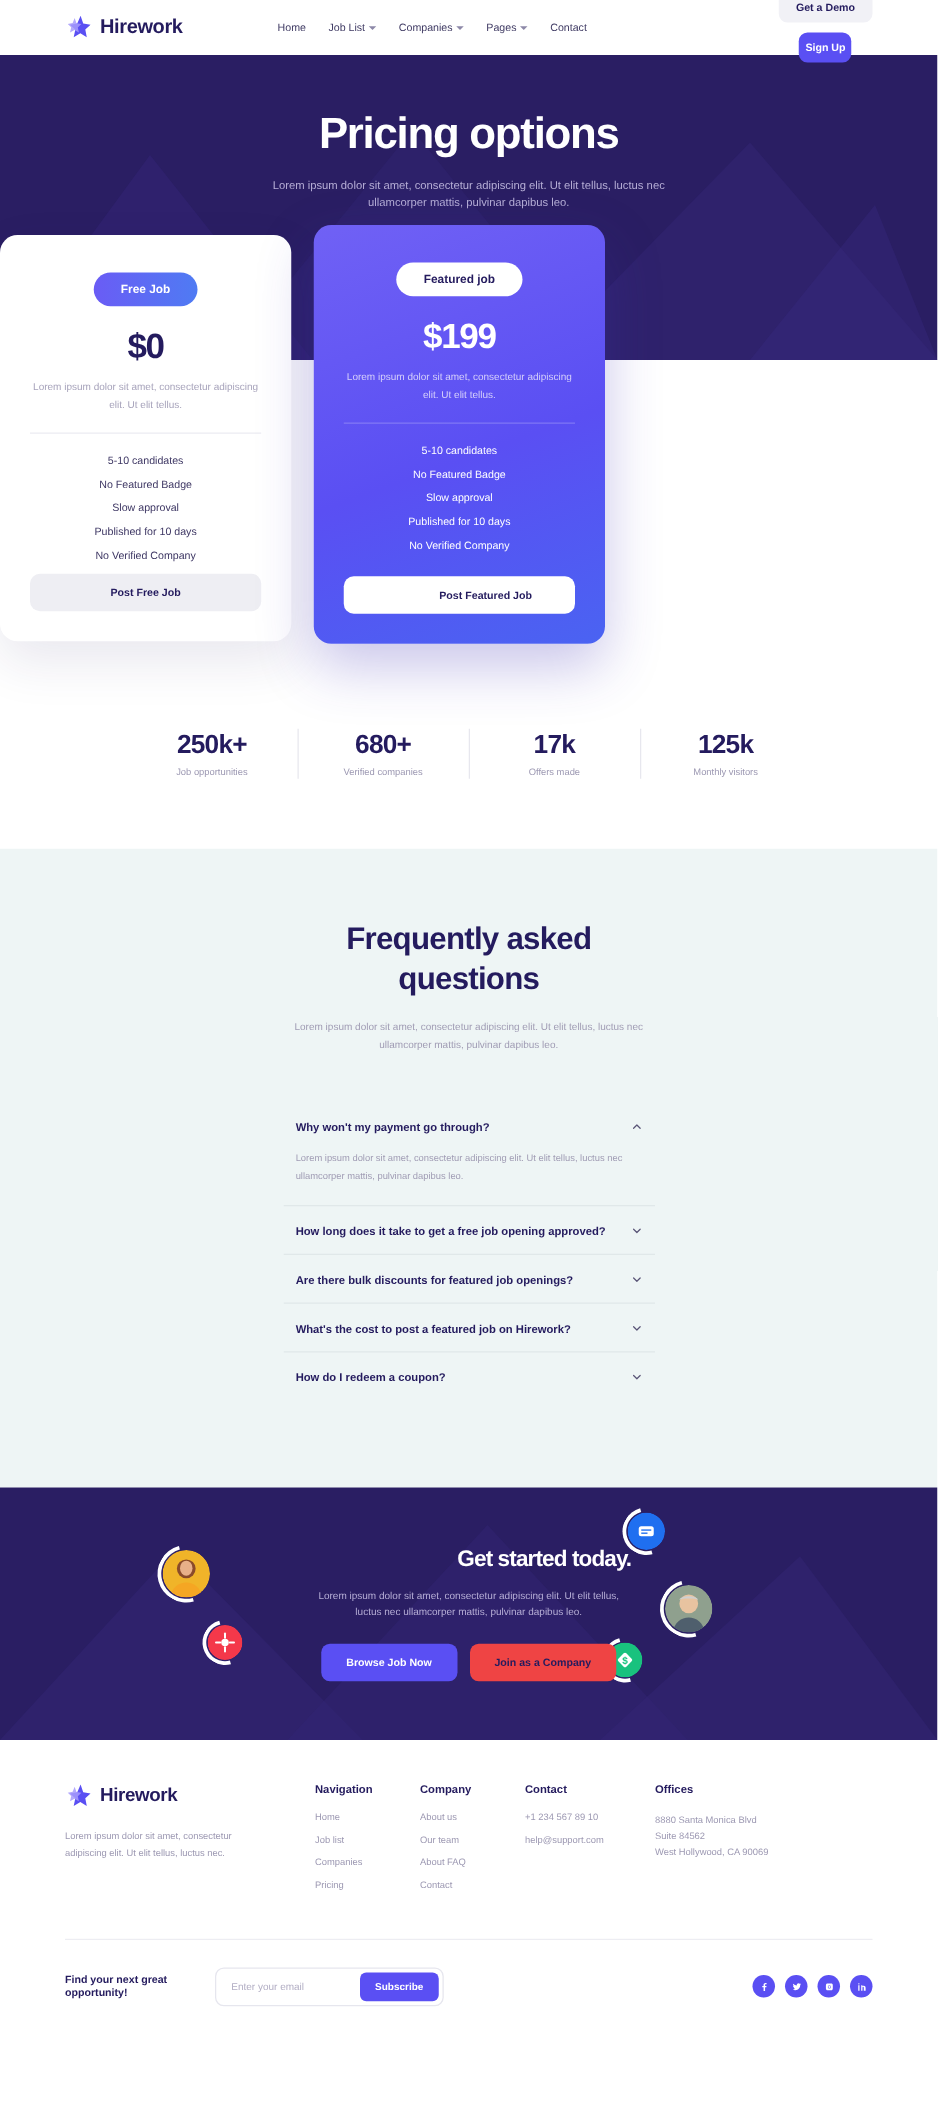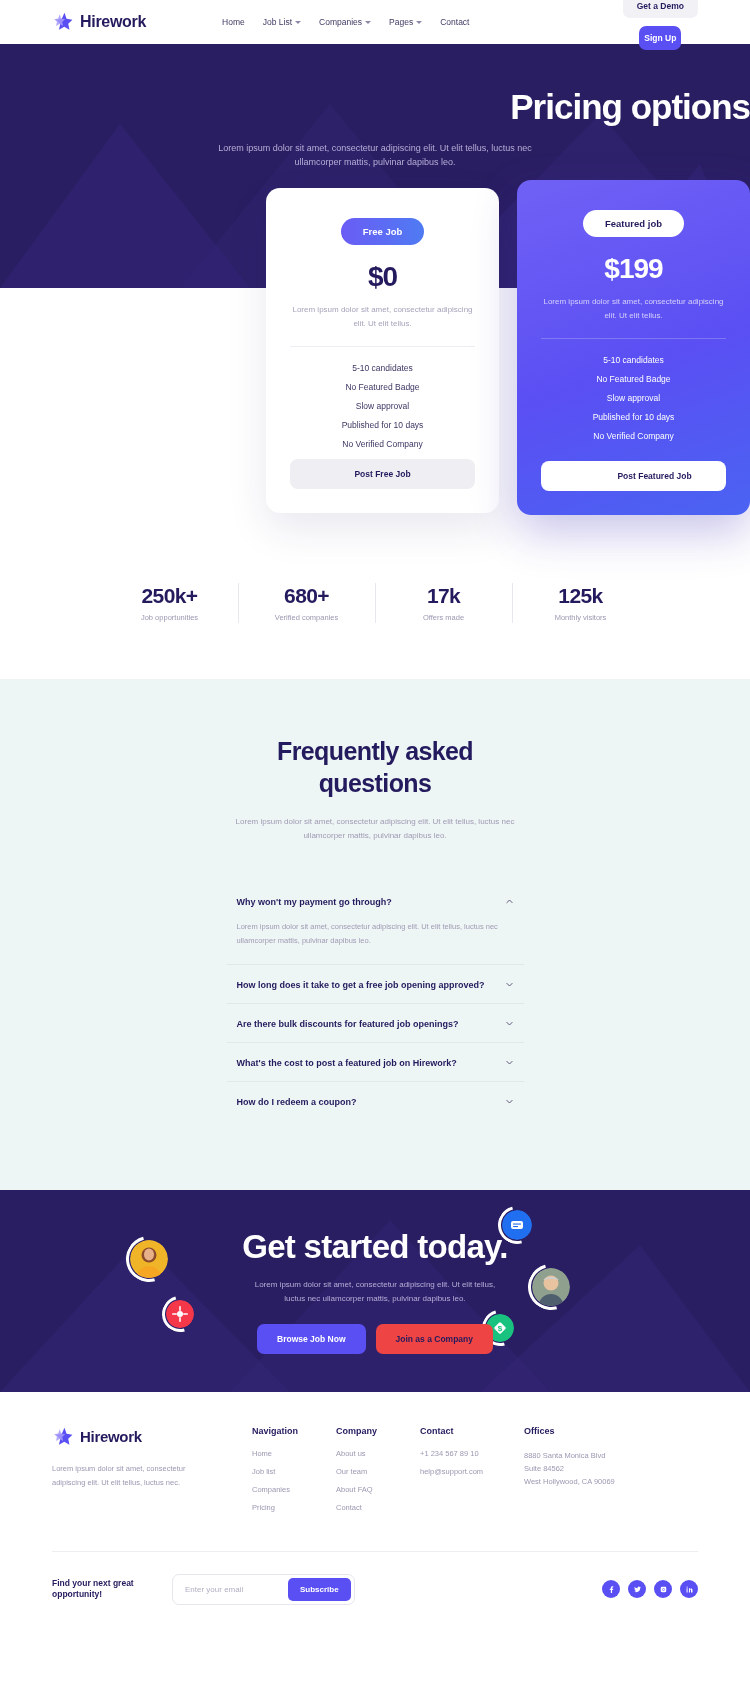--- a/index.html
+++ b/index.html
@@ -47,28 +47,28 @@
   .hero {
     background: #2a1e63;
     padding: 44px 0 0;
     position: relative;
     overflow: hidden;
     height: 244px;
   }
   .hero-deco { position: absolute; inset: 0; pointer-events: none; }
   .hero-inner { position: relative; z-index: 3; text-align: center; }
   .hero-title {
-    font-size: 35px; font-weight: 700; color: #ffffff; letter-spacing: -1px; line-height: 1.1; text-align: right;
+    font-size: 35px; font-weight: 700; color: #ffffff; letter-spacing: -1px; line-height: 1.1;
   }
   .hero-sub {
     font-size: 9px; color: #b6aed6; line-height: 1.65; margin: 14px auto 0; max-width: 330px;
   }
 
   
-  .pricing-wrap { position: relative; margin-top: -100px; z-index: 10; display: flex; justify-content: flex-end; gap: 18px; padding-bottom: 46px; background: transparent; }
+  .pricing-wrap { position: relative; margin-top: -100px; z-index: 10; display: flex; justify-content: flex-start; gap: 18px; padding-bottom: 46px; background: transparent; }
   .card {
     width: 233px; border-radius: 14px; padding: 30px 24px 24px;
     display: flex; flex-direction: column; align-items: center;
   }
   .card-free { background: #ffffff; box-shadow: 0 16px 40px rgba(40,25,95,.10); height: 325px; }
   .card-feat { background: linear-gradient(160deg,#7061f5 0%,#5a4ff3 55%,#4a63f2 100%); box-shadow: 0 18px 44px rgba(60,45,180,.28); height: 335px; margin-top: -8px; }
 
   .badge {
     font-size: 9.5px; font-weight: 700; padding: 8px 22px; border-radius: 20px; white-space: nowrap;
   }
@@ -117,21 +117,21 @@
   .faq-q { font-size: 9px; font-weight: 700; color: #241b5e; }
   .chev { width: 9px; height: 9px; flex: 0 0 9px; color: #5a5577; }
   .faq-body { font-size: 7.5px; color: #a09cb4; line-height: 1.85; padding: 0 10px 16px; }
 
   
   .cta {
     background: #2a1e63; position: relative; overflow: hidden;
     height: 202px; display: flex; flex-direction: column; align-items: center; justify-content: center;
   }
   .cta-inner { position: relative; z-index: 5; text-align: center; }
-  .cta-title { font-size: 33px; font-weight: 700; color: #ffffff; letter-spacing: -0.7px; text-align: right; }
+  .cta-title { font-size: 18px; font-weight: 700; color: #ffffff; letter-spacing: -0.7px; text-align: right; }
   .cta-sub { font-size: 8px; color: #b6aed6; line-height: 1.7; margin: 12px auto 0; max-width: 260px; }
   .cta-btns { display: flex; gap: 10px; justify-content: center; margin-top: 18px; }
   .btn-browse { background: #5a4ff3; color: #fff; font-size: 8.5px; font-weight: 700; padding: 10px 20px; border-radius: 7px; border: none; cursor: pointer; white-space: nowrap; }
   .btn-join { background: #ef4444; color: #241b5e; font-size: 8.5px; font-weight: 700; padding: 10px 20px; border-radius: 7px; border: none; cursor: pointer; white-space: nowrap; }
 
   .float { position: absolute; border-radius: 50%; z-index: 4; }
   .float .ring { position:absolute; inset:-4px; border-radius:50%; border: 3px solid #ffffff; border-top-color: transparent; border-right-color: transparent; transform: rotate(30deg); }
   .av { width: 38px; height: 38px; border-radius: 50%; overflow: hidden; position: relative; display:block; }
 
   

